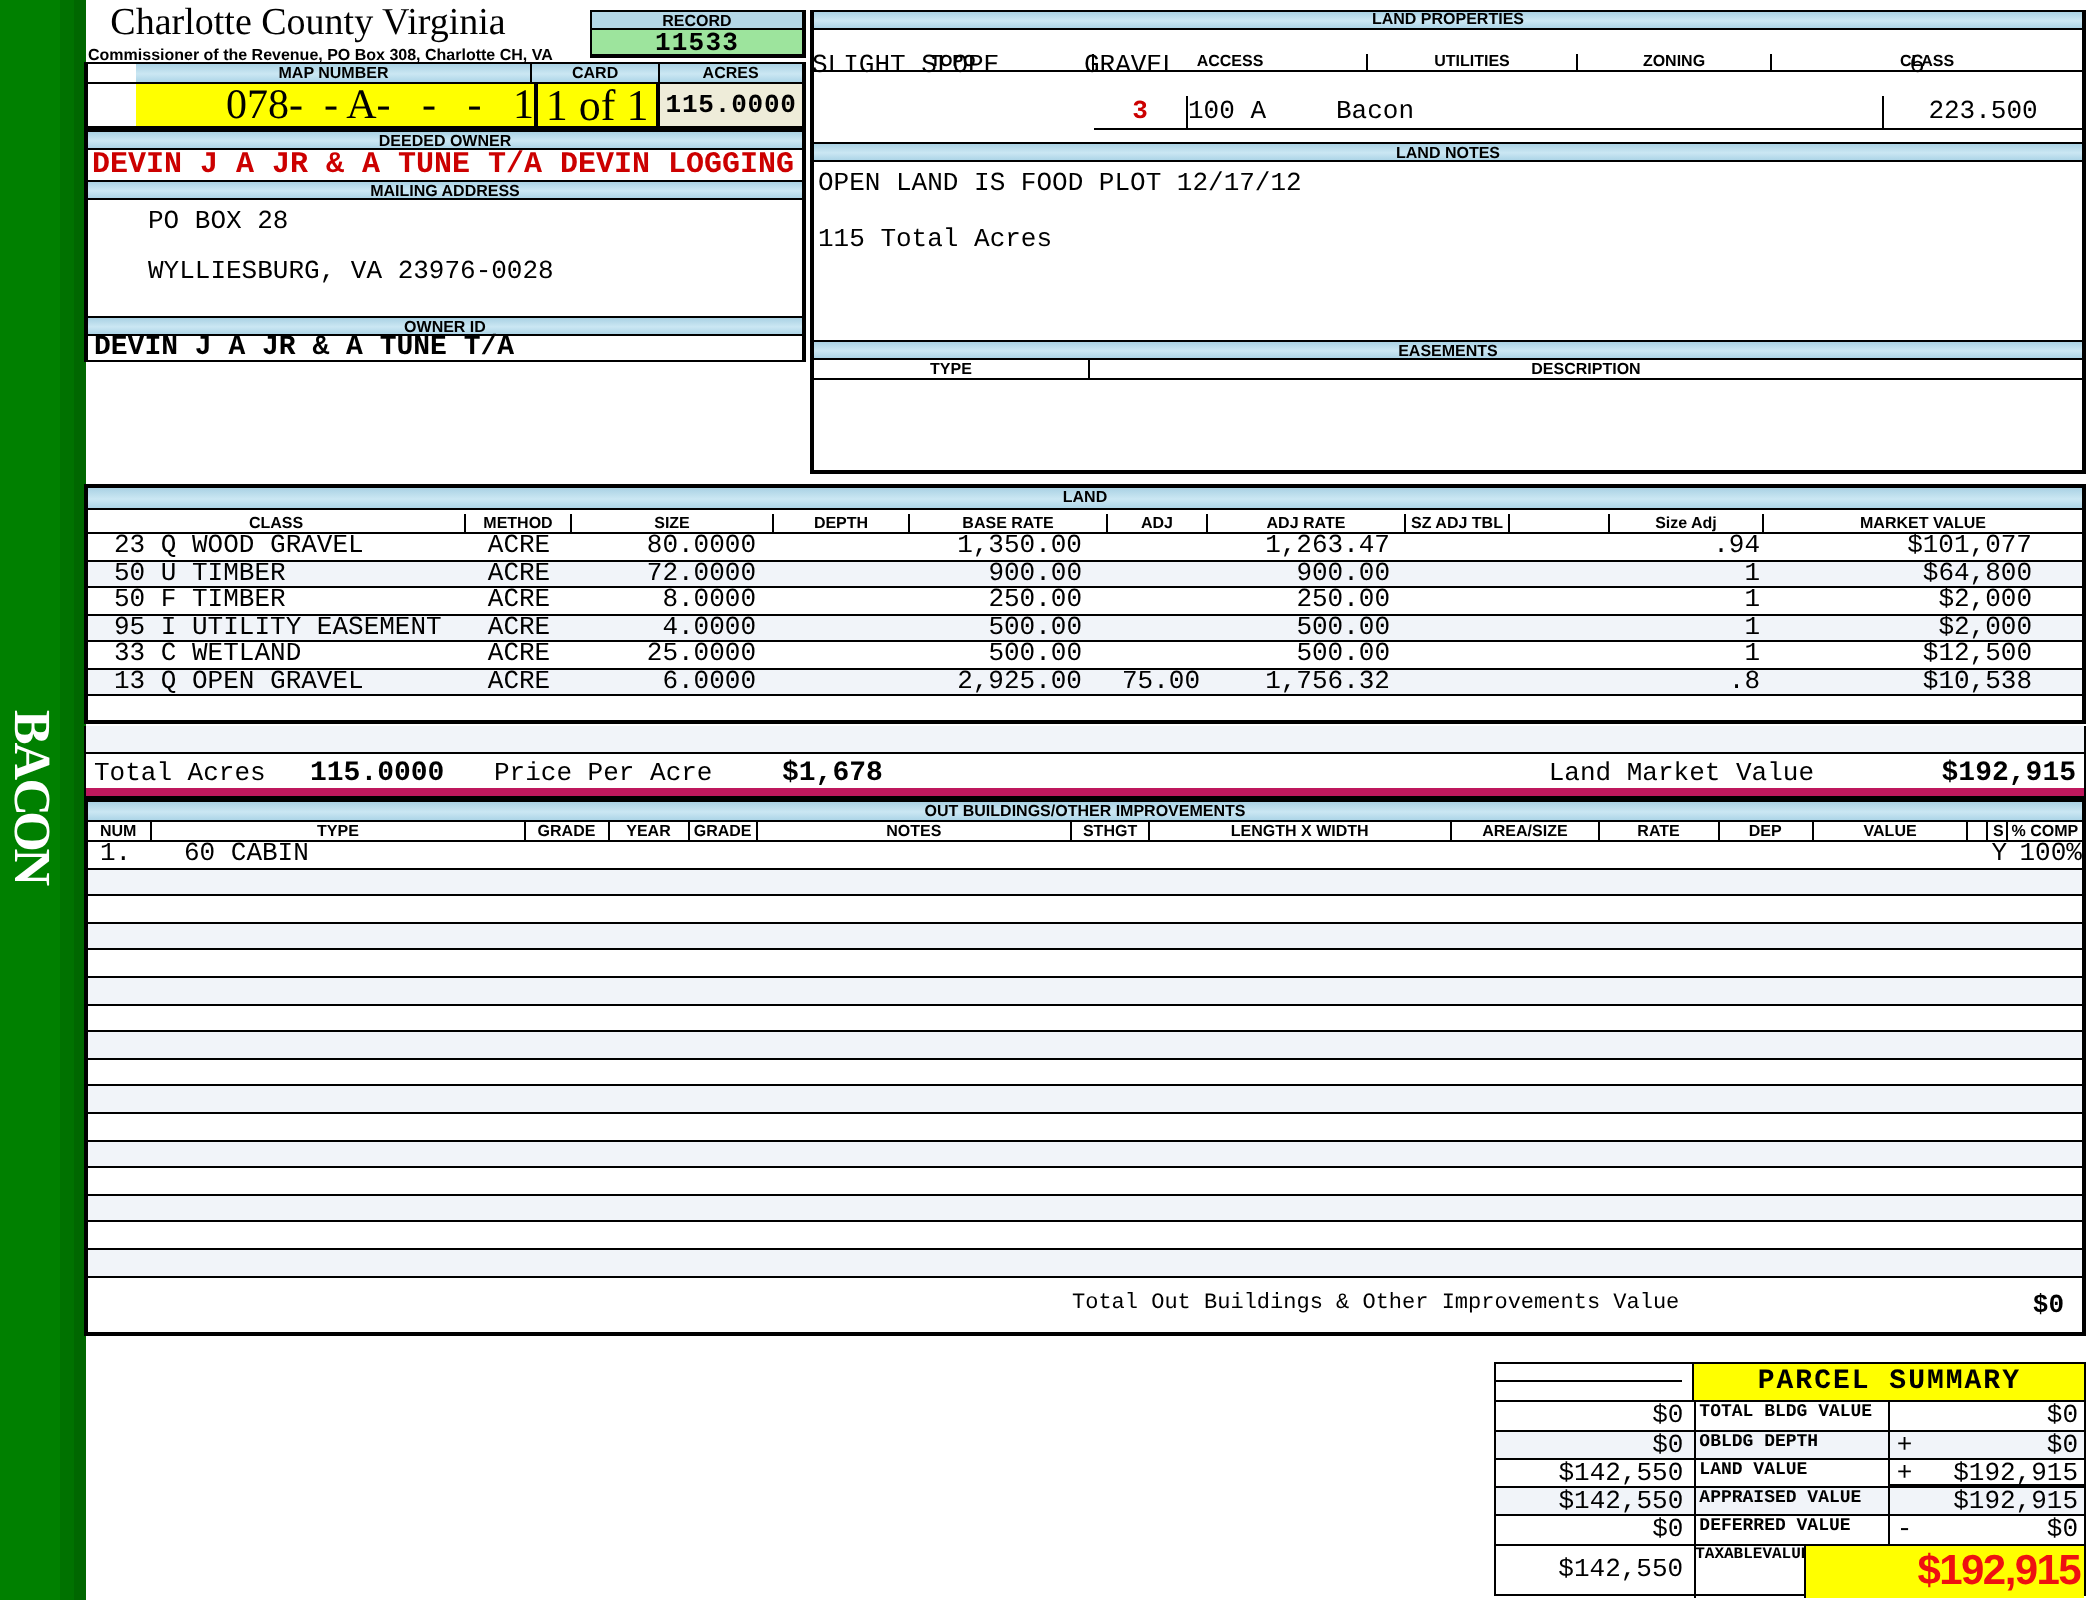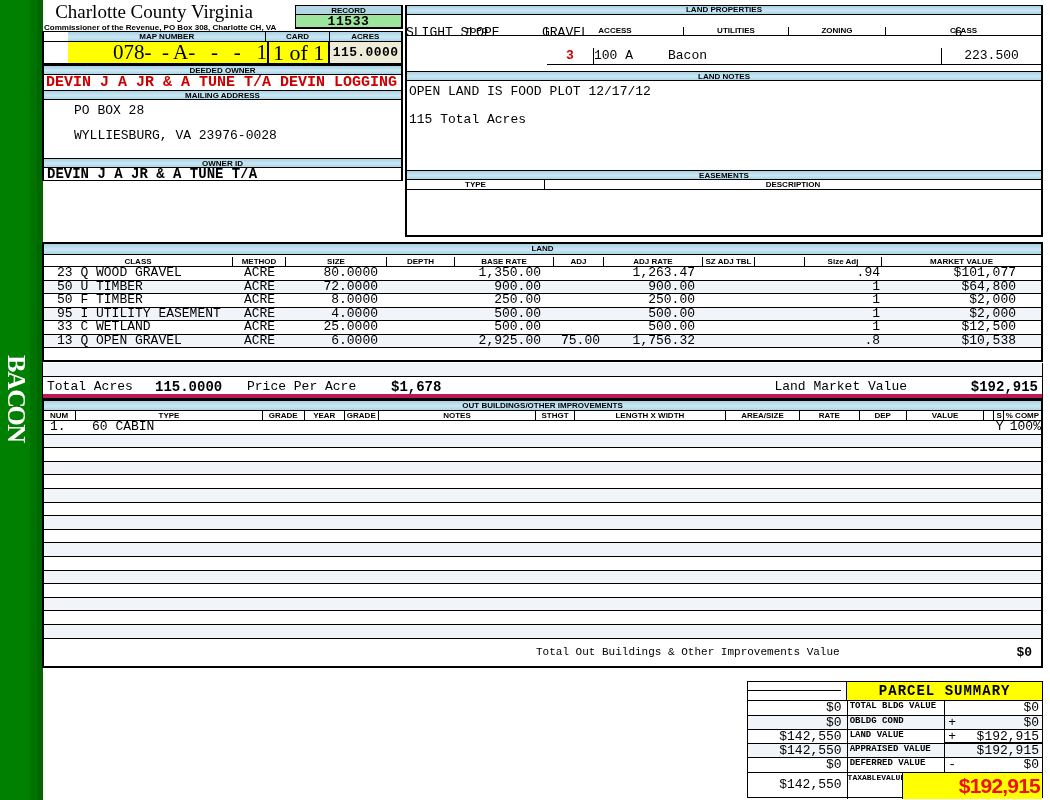--- a/index.html
+++ b/index.html
@@ -408,21 +408,21 @@
       </div>
     <div id="p-title">PARCEL SUMMARY</div>
   </div>
   <div class="prow" id="p-row2">
     <div class="pc-prev">$0</div>
     <div class="pc-label">TOTAL BLDG VALUE</div>
     <div class="pc-val"><span class="sign"></span><span>$0</span></div>
   </div>
   <div class="prow tint" id="p-row3">
     <div class="pc-prev">$0</div>
-    <div class="pc-label">OBLDG COND</div>
+    <div class="pc-label">OBLDG DEPTH</div>
     <div class="pc-val"><span class="sign">+</span><span>$0</span></div>
   </div>
   <div class="prow" id="p-row4">
     <div class="pc-prev">$142,550</div>
     <div class="pc-label">LAND VALUE</div>
     <div class="pc-val"><span class="sign">+</span><span>$192,915</span></div>
   </div>
   <div class="prow tint" id="p-row5">
     <div class="pc-prev">$142,550</div>
     <div class="pc-label">APPRAISED VALUE</div>

